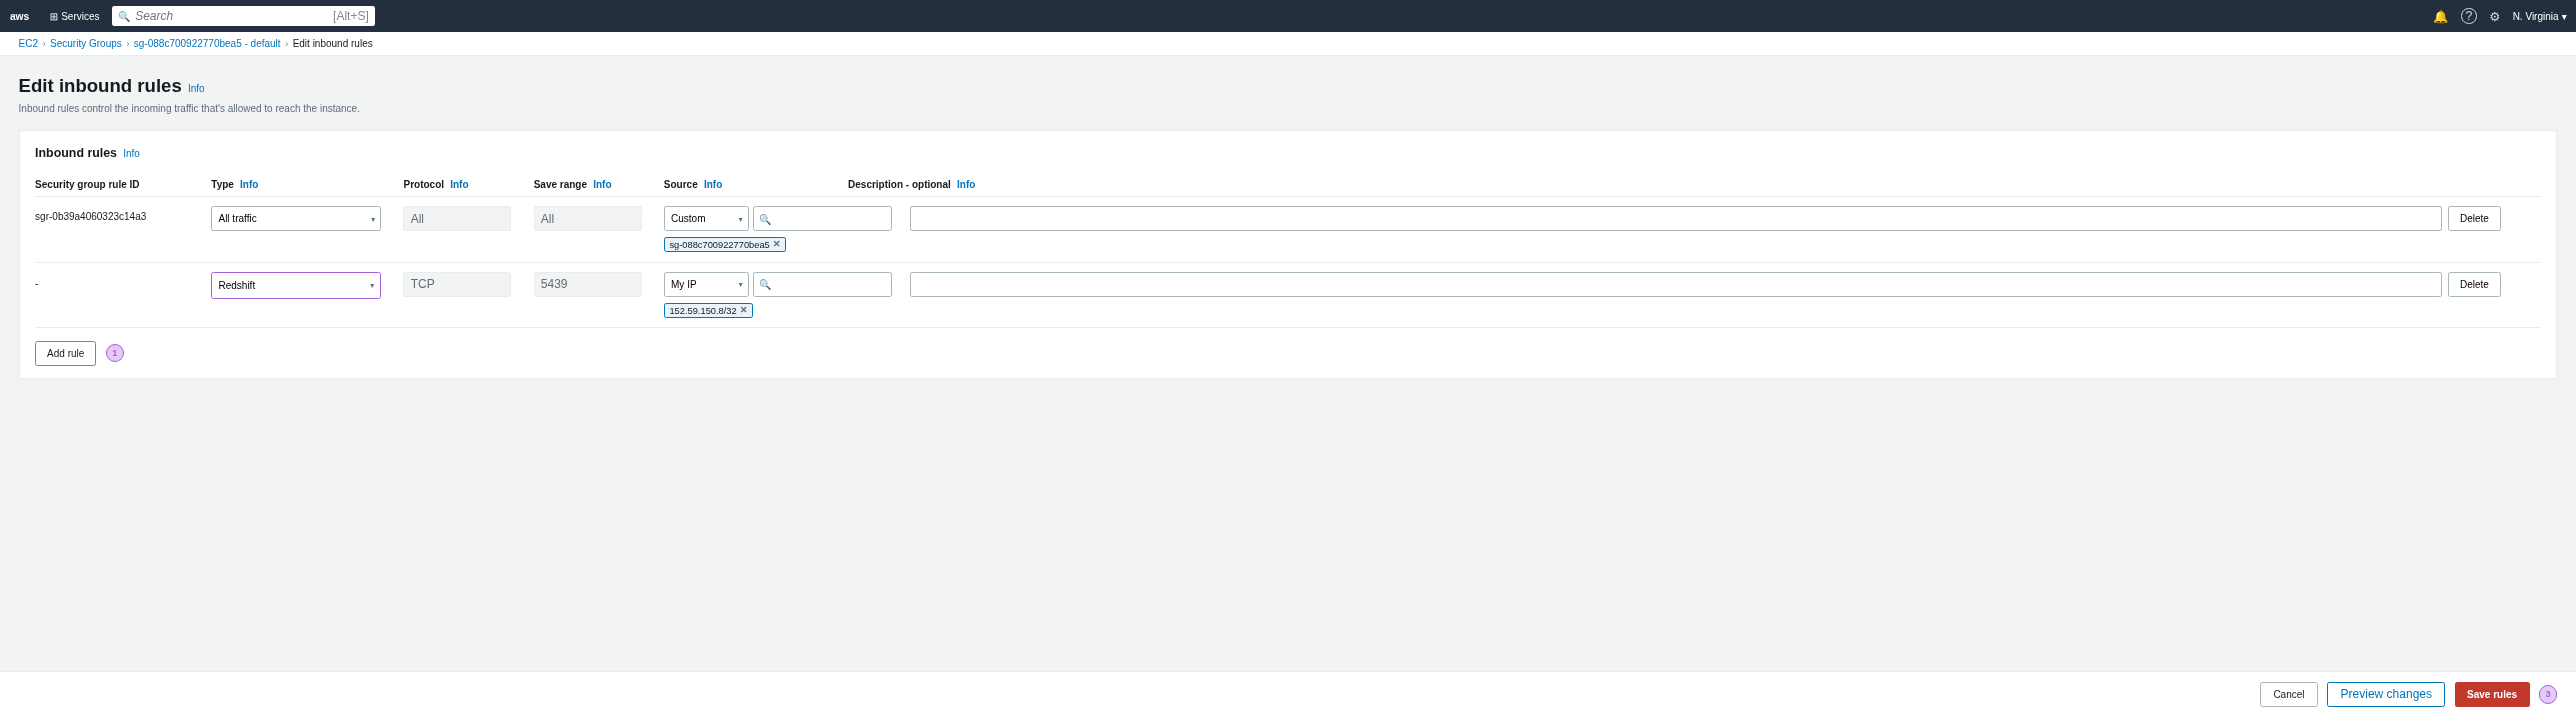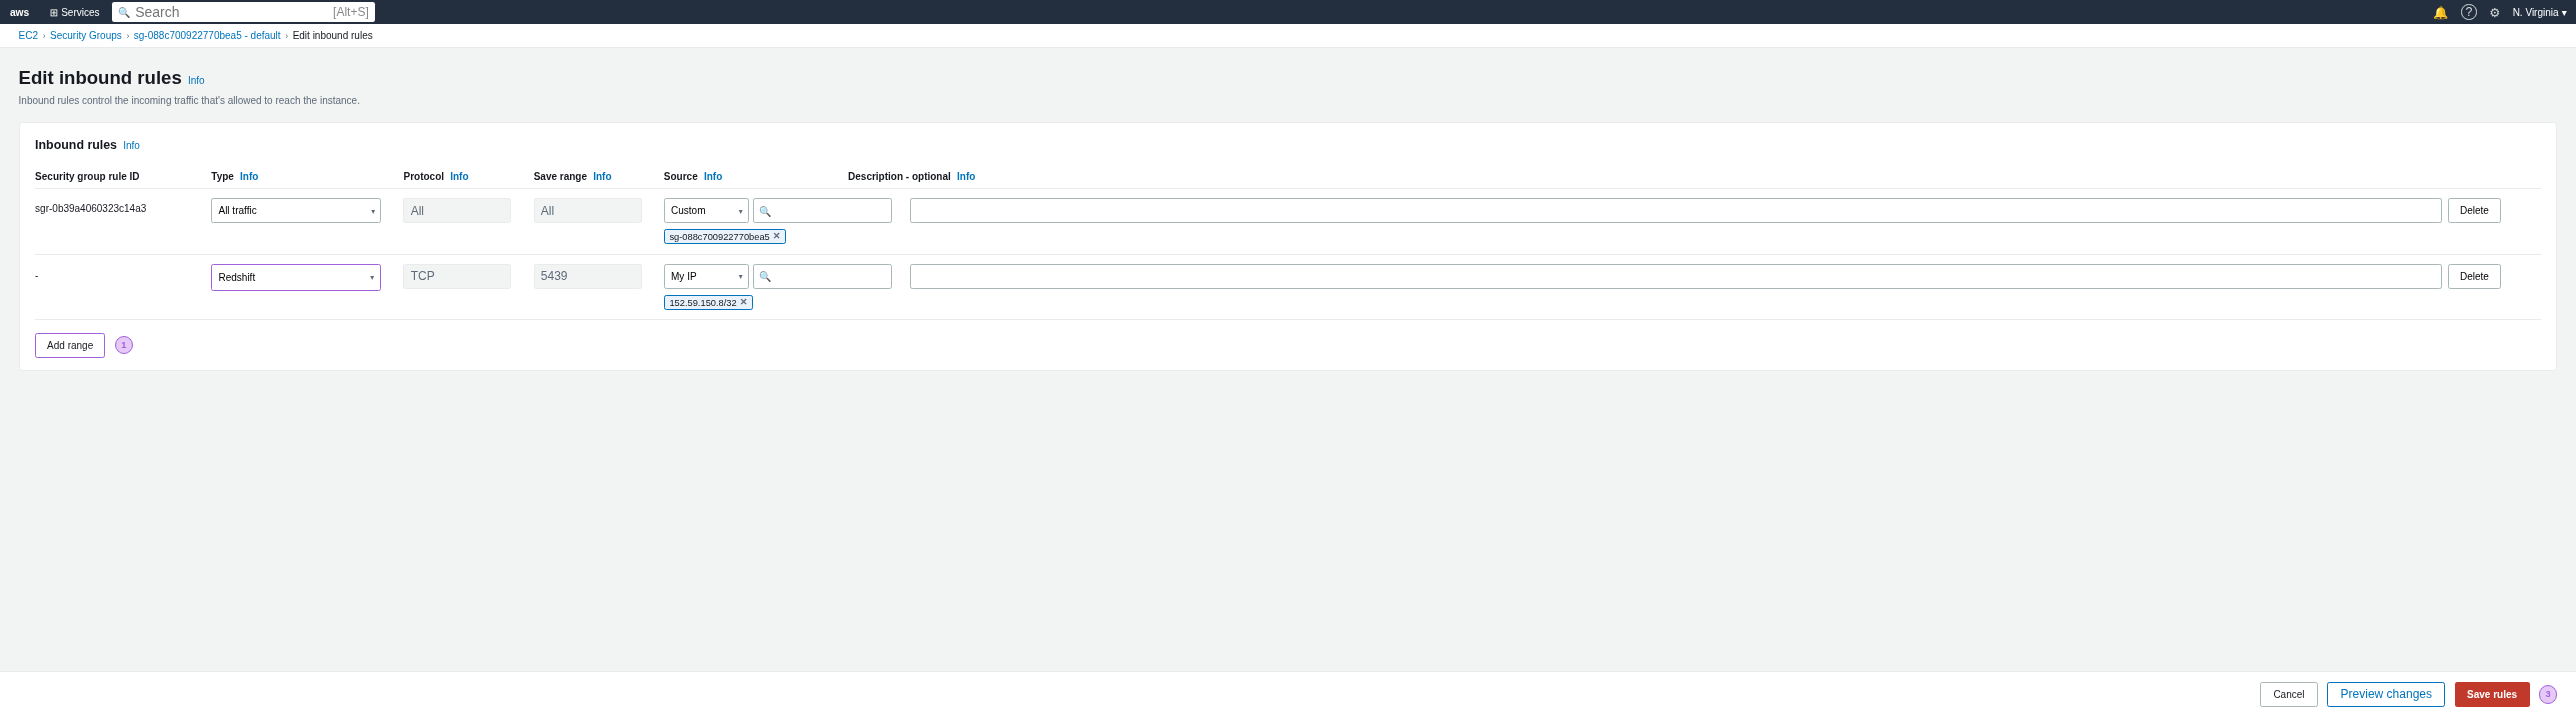--- a/index.html
+++ b/index.html
@@ -1,21 +1,21 @@
 <!DOCTYPE html>
 <html style="font-size:12.4px"><head>
   <meta charset="utf-8">
   <style>
     * { box-sizing: border-box; margin: 0; padding: 0; }
     body { font-family: "Amazon Ember", Arial, sans-serif; font-size: 11px; background: #f2f3f3; color: #16191f; }
 
     
     .topnav {
       background: #232f3e;
-      height: 24px;
+      height: 32px;
       display: flex;
       align-items: center;
       padding: 0 9.3px;
       gap: 12.4px;
     }
     .topnav-logo {
       display: flex;
       align-items: center;
       gap: 6.2px;
     }
@@ -38,23 +38,24 @@
       align-items: center;
       background: #fff;
       border-radius: 2.3px;
       height: 20px;
       padding: 0 6.2px;
       gap: 4.6px;
     }
     .topnav-search input {
       border: none;
       outline: none;
-      font-size: 14px;
+      font-size: 12px;
       flex: 1;
       background: transparent;
+      font-style: italic;
     }
     .topnav-search-hint {
       font-size: 12px;
       color: #888;
       text-align: right;
     }
     .topnav-right {
       margin-left: auto;
       display: flex;
       align-items: center;
@@ -607,21 +608,21 @@
       </div>
       <div>
         <input type="text" class="desc-input" value="" style="">
       </div>
       <div>
         <button class="btn-delete">Delete</button>
       </div>
     </div>
 
     <div class="add-rule-area">
-      <button class="btn-add-rule">Add range</button>
+      <button class="btn-add-rule">Add rule</button>
       <div class="circle-badge">1</div>
     </div>
   </div>
 </div>
 
 <div class="footer-bar">
   <button class="btn-cancel">Cancel</button>
   <button class="btn-preview">Preview changes</button>
   <div class="footer-right-group">
     <button class="btn-save">Save rules</button>

